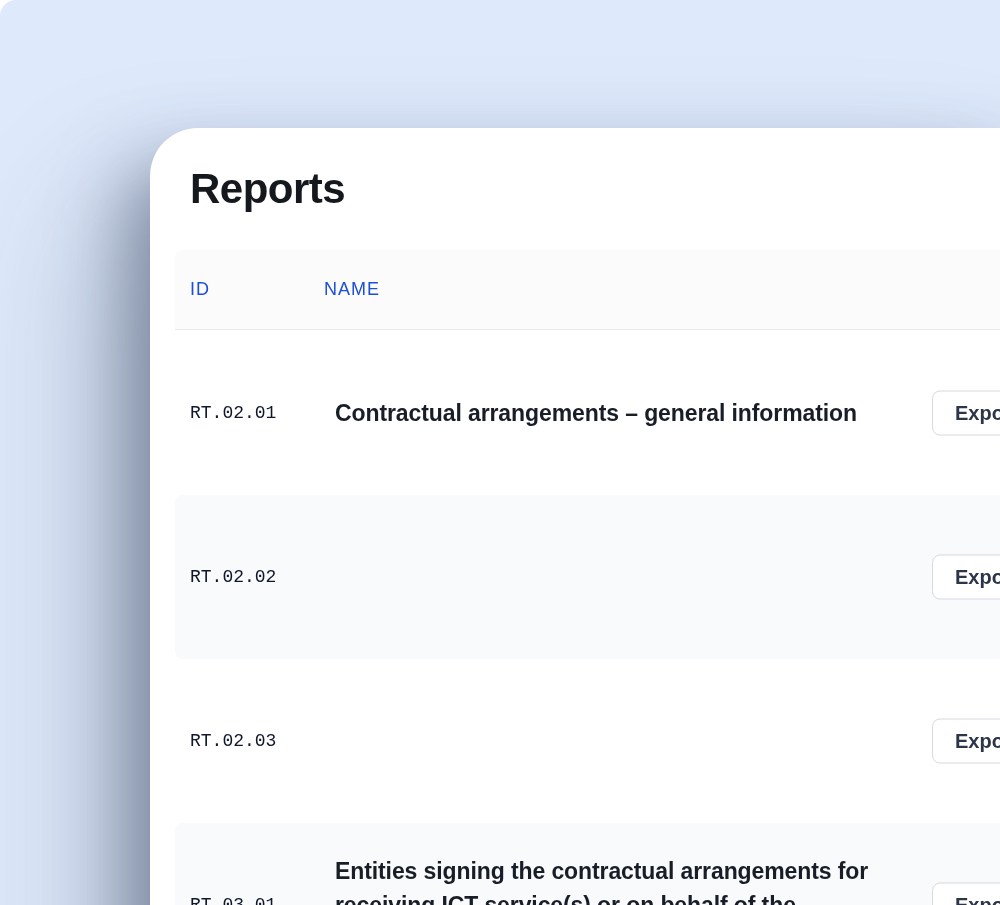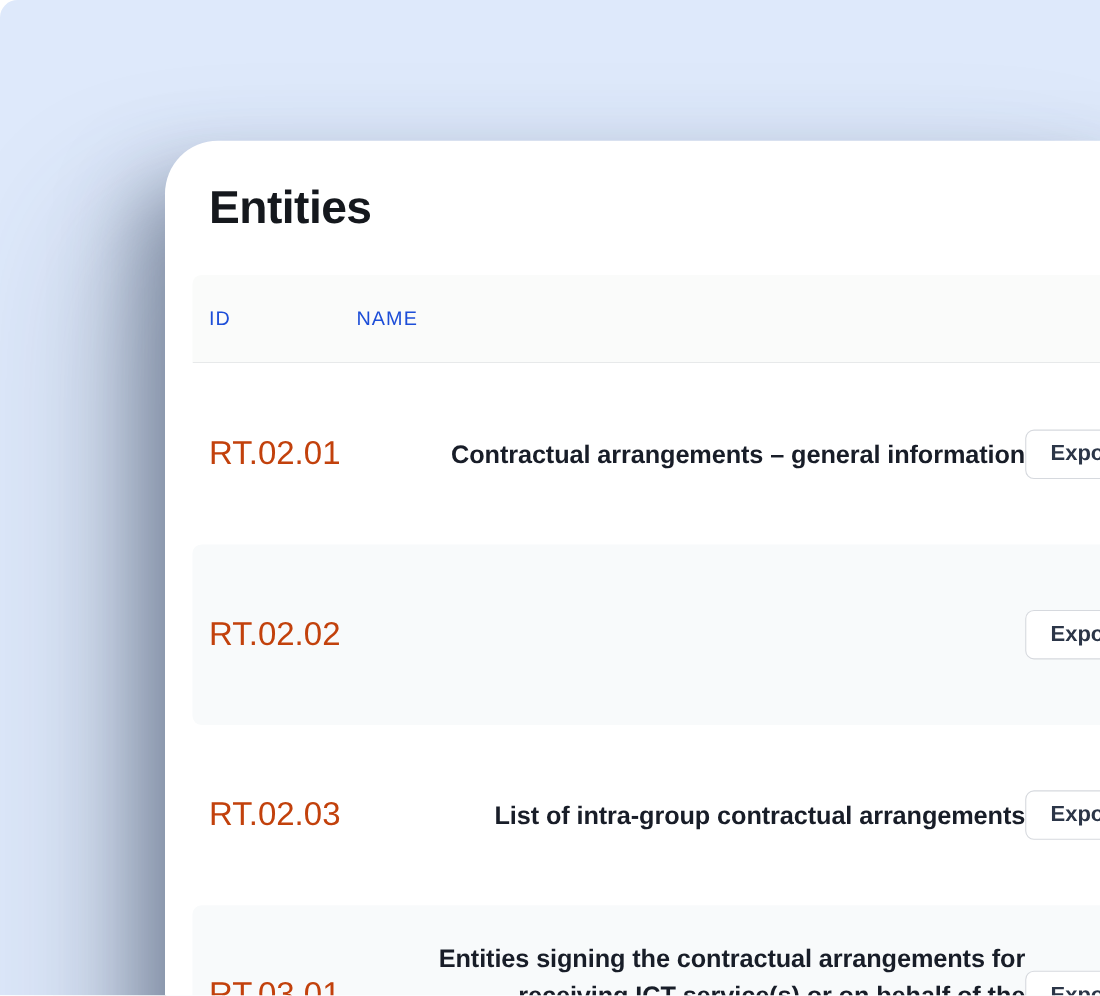--- a/index.html
+++ b/index.html
@@ -90,34 +90,34 @@
     border-bottom-left-radius: 8px;
   }
   .row:nth-child(even) .row-stripe { display: block; }
   .cell {
     position: relative;
     z-index: 1;
   }
   .cell-id {
     width: 134px;
     flex: 0 0 134px;
-    font-size: 30px;
-    color: #c2410c;
+    font-size: 18px;
+    color: #0f172a;
+    font-family: Liberation Mono, monospace;
   }
   .cell-name {
     width: 608px;
     flex: 0 0 608px;
     padding-left: 11px;
     box-sizing: border-box;
     font-size: 23px;
     line-height: 34px;
     font-weight: 700;
     color: #181d28;
     letter-spacing: -0.1px;
-    text-align: right;
   }
   .row:not(:last-child) .cell-name { white-space: nowrap; }
   .row:last-child .cell-name { padding-bottom: 34px; }
   .export-btn {
     position: absolute;
     left: 782px;
     top: 50%;
     transform: translateY(-50%);
     z-index: 1;
     height: 45px;
@@ -133,21 +133,21 @@
     cursor: pointer;
   }
 </style>
 </head>
 <body>
 
 <div class="viewport">
   <div class="page-bg"></div>
 
   <div class="card">
-    <div class="card-title">Entities</div>
+    <div class="card-title">Reports</div>
 
     <div class="thead">
       <div class="th th-id">ID</div>
       <div class="th th-name">NAME</div>
     </div>
 
     <div class="rows">
   <div class="row">
 
     <div class="cell cell-id">RT.02.01</div>
@@ -157,21 +157,20 @@
 
   <div class="row">
     <div class="row-stripe"></div>
     <div class="cell cell-id">RT.02.02</div>
     <button class="export-btn">Export</button>
   </div>
 
   <div class="row">
 
     <div class="cell cell-id">RT.02.03</div>
-    <div class="cell cell-name">List of intra-group contractual arrangements</div>
     <button class="export-btn">Export</button>
   </div>
 
   <div class="row">
     <div class="row-stripe"></div>
     <div class="cell cell-id">RT.03.01</div>
     <div class="cell cell-name">Entities signing the contractual arrangements for receiving ICT service(s) or on behalf of the</div>
     <button class="export-btn">Export</button>
   </div>
 </div>

